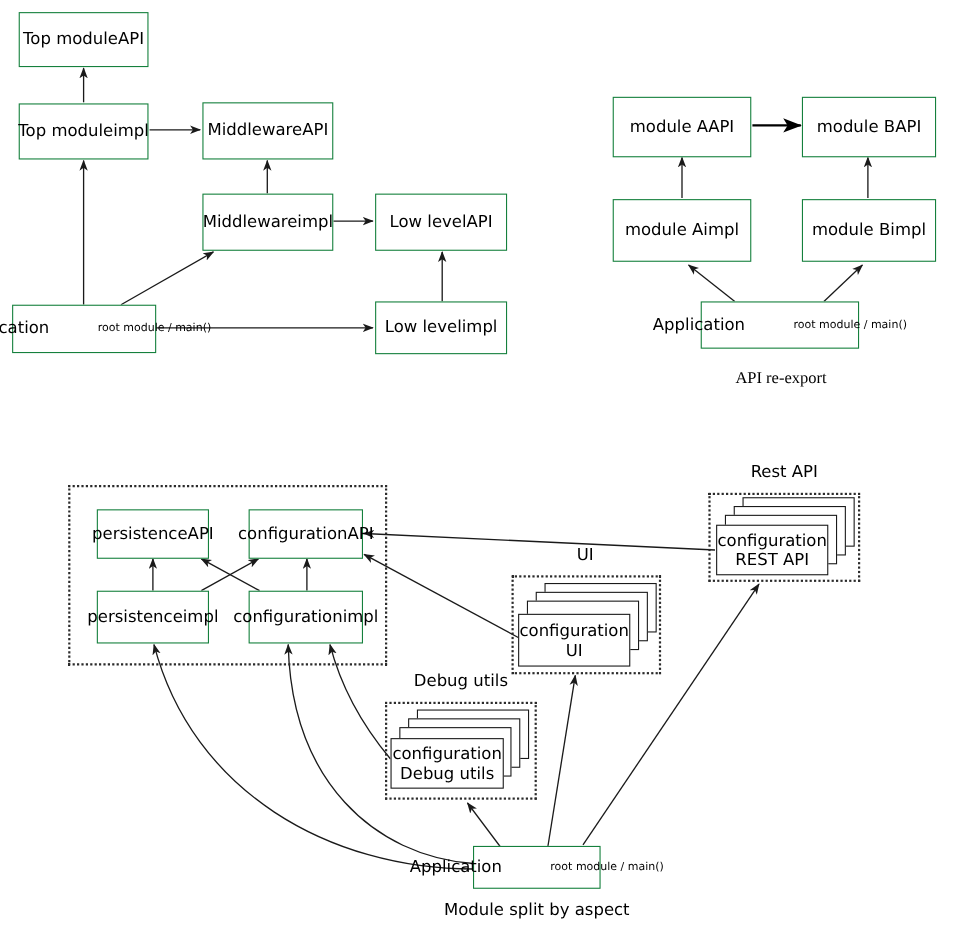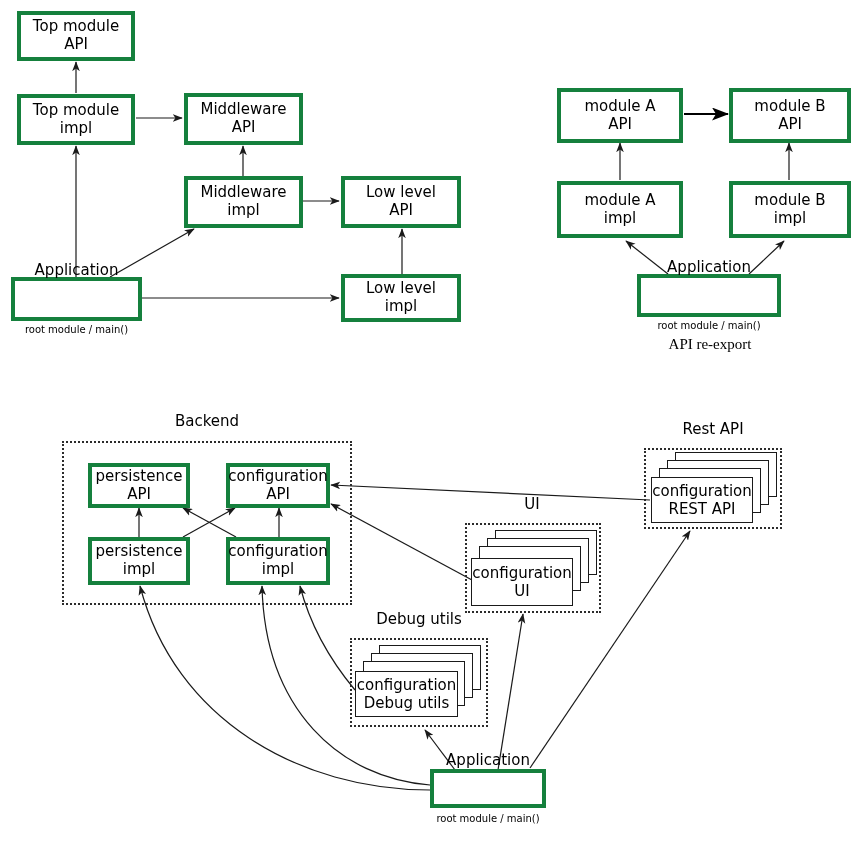--- a/index.html
+++ b/index.html
@@ -8,25 +8,24 @@
     width:868px;height:845px;
     font-family:"DejaVu Sans","Liberation Sans",sans-serif;
     color:#000000;
     position:relative;
     overflow:hidden;
   }
   #stage{position:absolute;left:0;top:0;width:868px;height:845px;}
   svg.layer{position:absolute;left:0;top:0;width:868px;height:845px;overflow:visible;}
   .node{
     position:absolute;
-    border:4px solid #15803d;
+    border:1px solid #15803d;
     background:#ffffff;
     box-sizing:border-box;
     display:flex;
-    flex-direction:column;
     align-items:center;
     justify-content:center;
     text-align:right;
     line-height:1.18;
     font-size:15px;
     z-index:5;
   }
   .node .l1,.node .l2{display:block;white-space:nowrap;}
   .node.app{justify-content:center;gap:44px;}
   .node.app .l1{font-size:15px;}
@@ -174,21 +173,20 @@
     <span class="l2">impl</span>
   </div>
 
   <div class="node app" style="left:637px;top:274px;width:144px;height:43px;">
     <span class="l1">Application</span>
     <span class="l2">root module / main()</span>
   </div>
 
   <div class="caption" style="left:595px;top:336px;width:230px;font-family:Liberation Serif, serif;">API re-export</div>
 
-  <div class="group-label" style="left:122px;top:412px;width:170px;">Backend</div>
   <div class="group-box" style="left:62px;top:441px;width:290px;height:164px;"></div>
 
   <div class="group-label" style="left:472px;top:495px;width:120px;">UI</div>
   <div class="group-box" style="left:465px;top:523px;width:136px;height:90px;"></div>
 
   <div class="group-label" style="left:648px;top:420px;width:130px;">Rest API</div>
   <div class="group-box" style="left:644px;top:448px;width:138px;height:81px;"></div>
 
   <div class="group-label" style="left:350px;top:610px;width:138px;">Debug utils</div>
   <div class="group-box" style="left:350px;top:638px;width:138px;height:89px;"></div>
@@ -241,14 +239,15 @@
       <span class="l1">configuration</span>
       <span class="l2">Debug utils</span>
     </div>
   </div>
 
   <div class="node app" style="left:430px;top:769px;width:116px;height:39px;">
     <span class="l1">Application</span>
     <span class="l2">root module / main()</span>
   </div>
 
+  <div class="caption" style="left:338px;top:818px;width:300px;">Module split by aspect</div>
 
 </div>
 
 </body></html>

